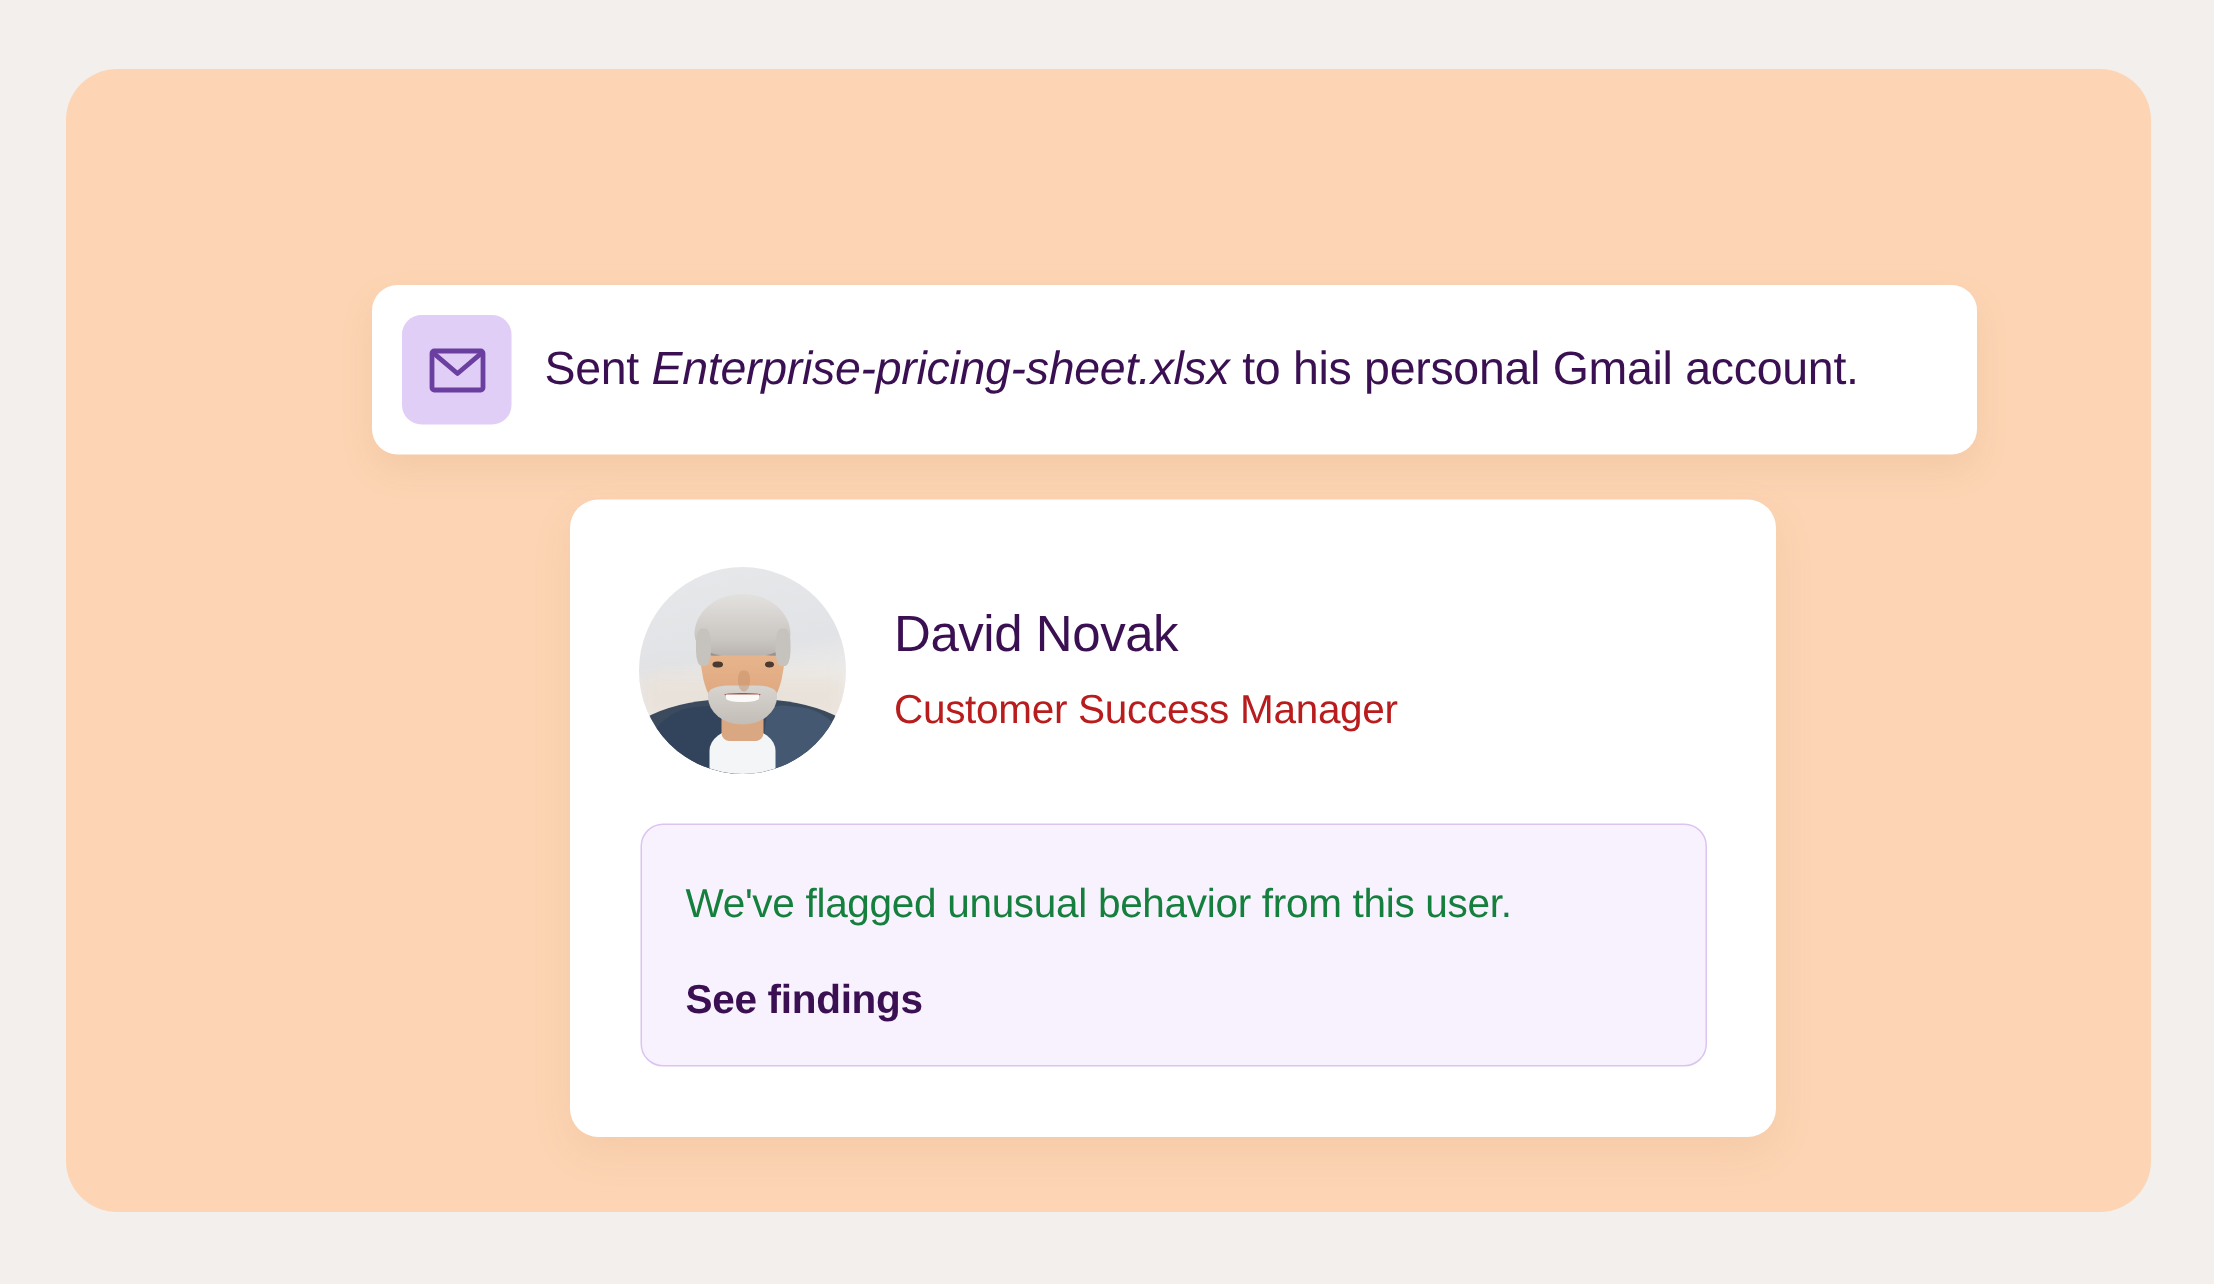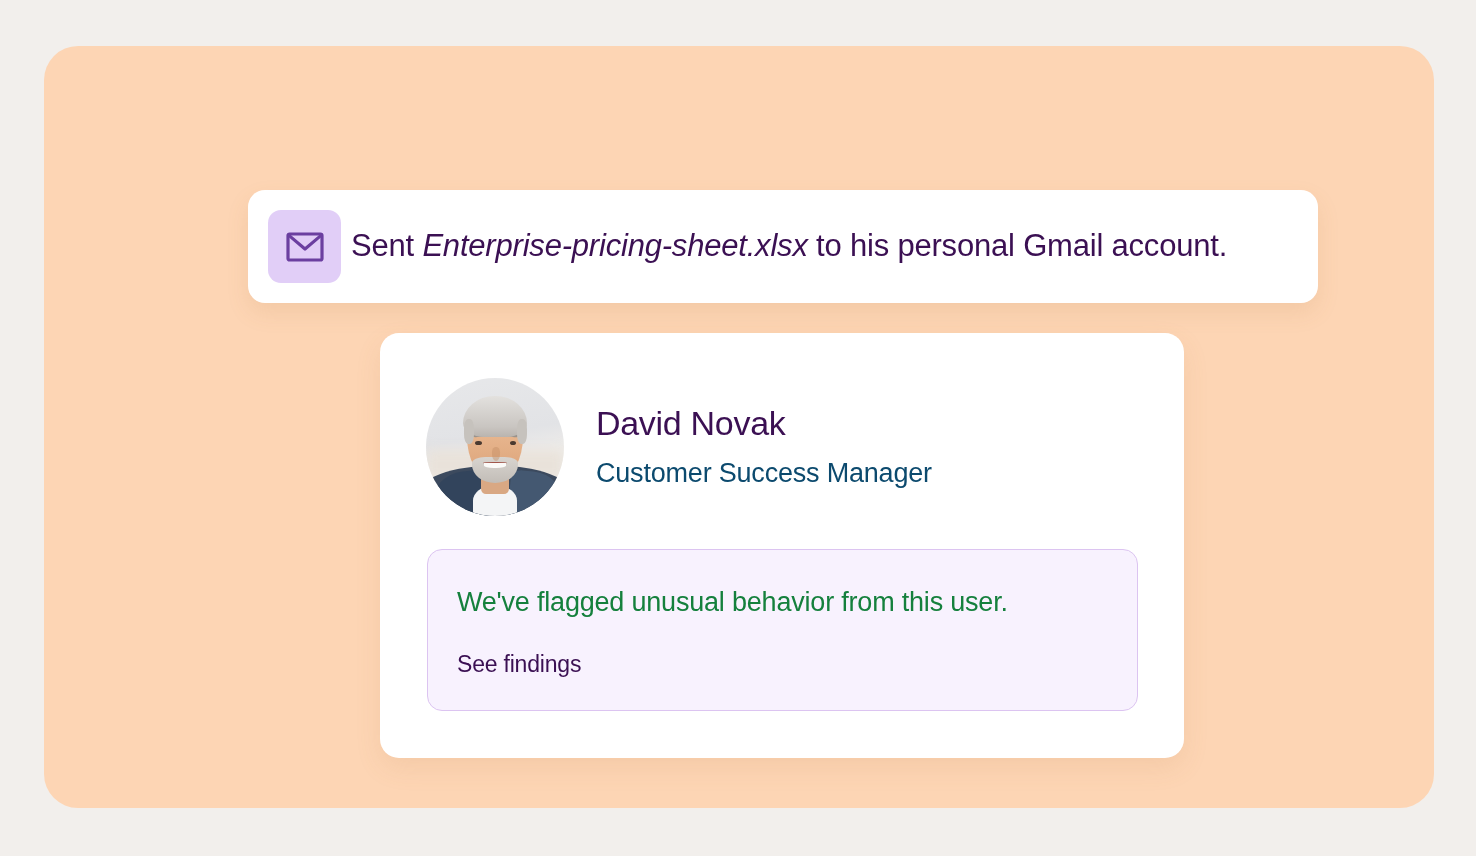--- a/index.html
+++ b/index.html
@@ -49,21 +49,21 @@
     background: #E1CEF7;
     border-radius: 13px;
     display: flex;
     align-items: center;
     justify-content: center;
   }
 
   #alert-icon-tile svg { display: block; }
 
   #alert-text {
-    margin-left: 10px;
+    margin-left: 22px;
     font-size: 31px;
     line-height: 1.18;
     color: #3B1053;
     letter-spacing: -0.2px;
     white-space: nowrap;
   }
   #alert-text .fname {
     font-style: italic;
   }
 
@@ -259,21 +259,21 @@
   }
   #profile-name {
     font-size: 34px;
     color: #3B1053;
     letter-spacing: -0.3px;
     line-height: 1.1;
   }
   #profile-role {
     margin-top: 17px;
     font-size: 27px;
-    color: #0c4a6e;
+    color: #b91c1c;
     letter-spacing: -0.2px;
     line-height: 1.1;
   }
 
   
   #callout {
     position: absolute;
     left: 47px;
     top: 216px;
     width: 711px;
@@ -287,22 +287,22 @@
     left: 29px;
     top: 37px;
     font-size: 27px;
     color: #15803d;
     letter-spacing: -0.2px;
   }
   #callout-link {
     position: absolute;
     left: 29px;
     top: 101px;
-    font-size: 23px;
-    font-weight: 400;
+    font-size: 27px;
+    font-weight: 700;
     color: #3B1053;
     letter-spacing: -0.2px;
     cursor: pointer;
   }
 </style>
 </head>
 <body>
 
 <div id="stage">
 

